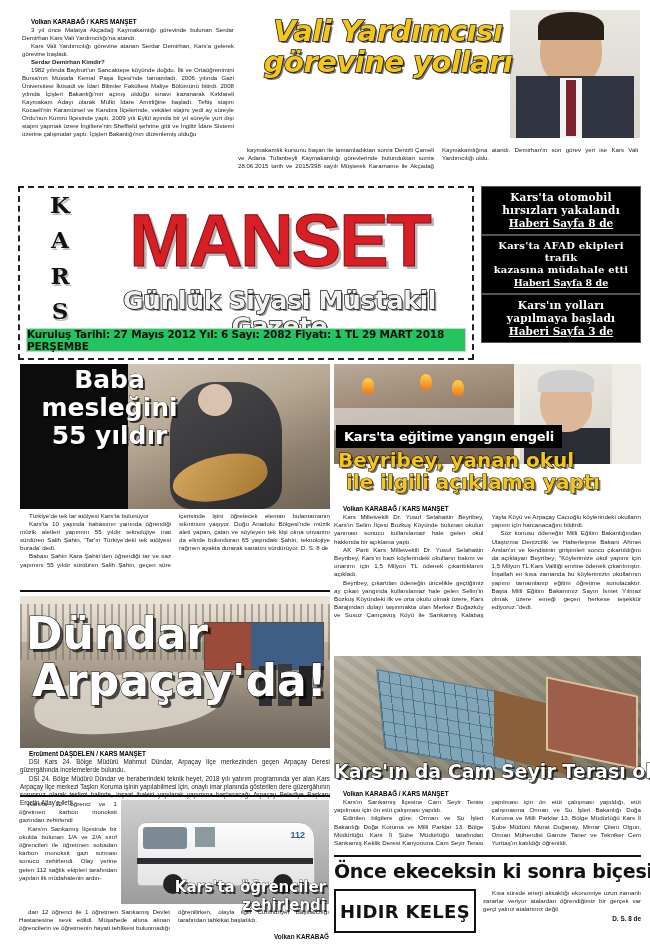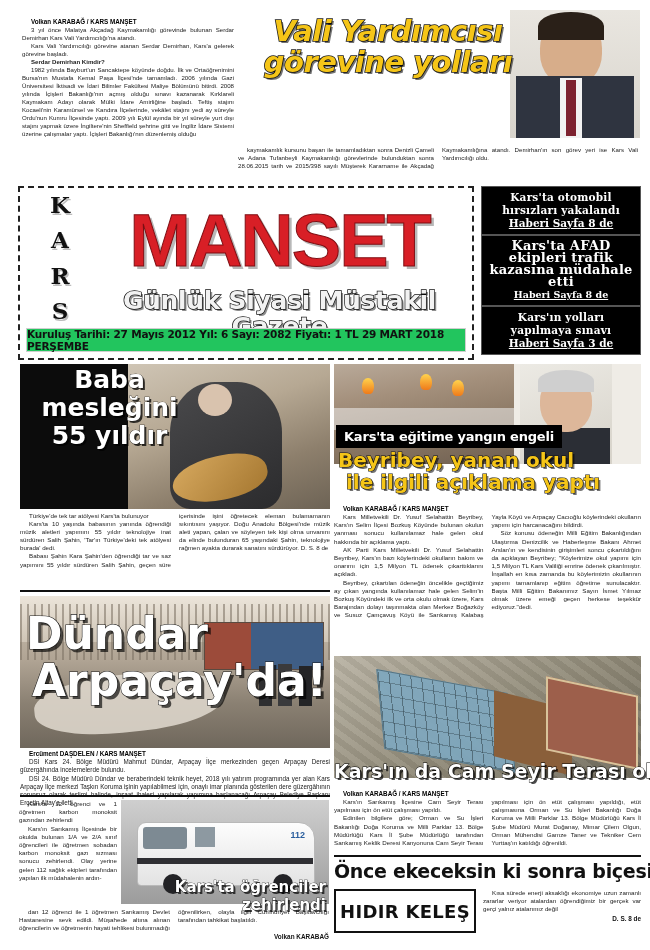--- a/index.html
+++ b/index.html
@@ -54,21 +54,21 @@
   .mast-meta{position:absolute;left:6px;right:6px;bottom:6px;height:22px;background:#22c55e;
       border:1px solid #cfcfcf;display:flex;align-items:center;justify-content:flex-start;margin-top:48px;}
   .mast-meta b{font-family:"DejaVu Sans",sans-serif;font-size:10.5px;font-weight:bold;color:#111;letter-spacing:-0.2px;}
 
   
   .promos{position:absolute;left:481px;top:186px;width:160px;height:174px;}
   .promo{background:#000;color:#fff;border:1px solid #555;box-sizing:border-box;
       padding:4px 3px;text-align:center;}
   .promo .t{font-family:"DejaVu Serif",serif;font-size:10.5px;line-height:13px;font-weight:bold;
       letter-spacing:0.2px;display:block;}
-  .promo .t.sm{font-size:13px;line-height:12px;}
+  .promo .t.sm{font-size:10px;line-height:12px;}
   .promo .r{font-family:"DejaVu Serif",serif;font-size:10.5px;line-height:13px;font-weight:bold;
       text-decoration:underline;display:block;}
   .promo .r.sm{font-size:9.5px;}
 
   
   .hr{position:absolute;background:#111;}
 
   
   .baba-photo{position:absolute;left:20px;top:364px;width:310px;height:145px;overflow:hidden;background:#0c0c0c;}
   .baba-photo .shop{position:absolute;left:108px;top:0;width:202px;height:145px;
@@ -240,21 +240,21 @@
       <span class="t">hırsızları yakalandı</span>
       <span class="r">Haberi Sayfa 8 de</span>
     </div>
     <div class="promo">
       <span class="t sm">Kars'ta AFAD ekipleri trafik</span>
       <span class="t sm">kazasına müdahale etti</span>
       <span class="r sm">Haberi Sayfa 8 de</span>
     </div>
     <div class="promo">
       <span class="t">Kars'ın yolları</span>
-      <span class="t">yapılmaya sınavı</span>
+      <span class="t">yapılmaya başladı</span>
       <span class="r">Haberi Sayfa 3 de</span>
     </div>
   </div>
 
   <div class="baba-photo">
     <div class="shop"></div>
       <div class="man"></div>
       <div class="head"></div>
       <div class="tar"></div>
   </div>

